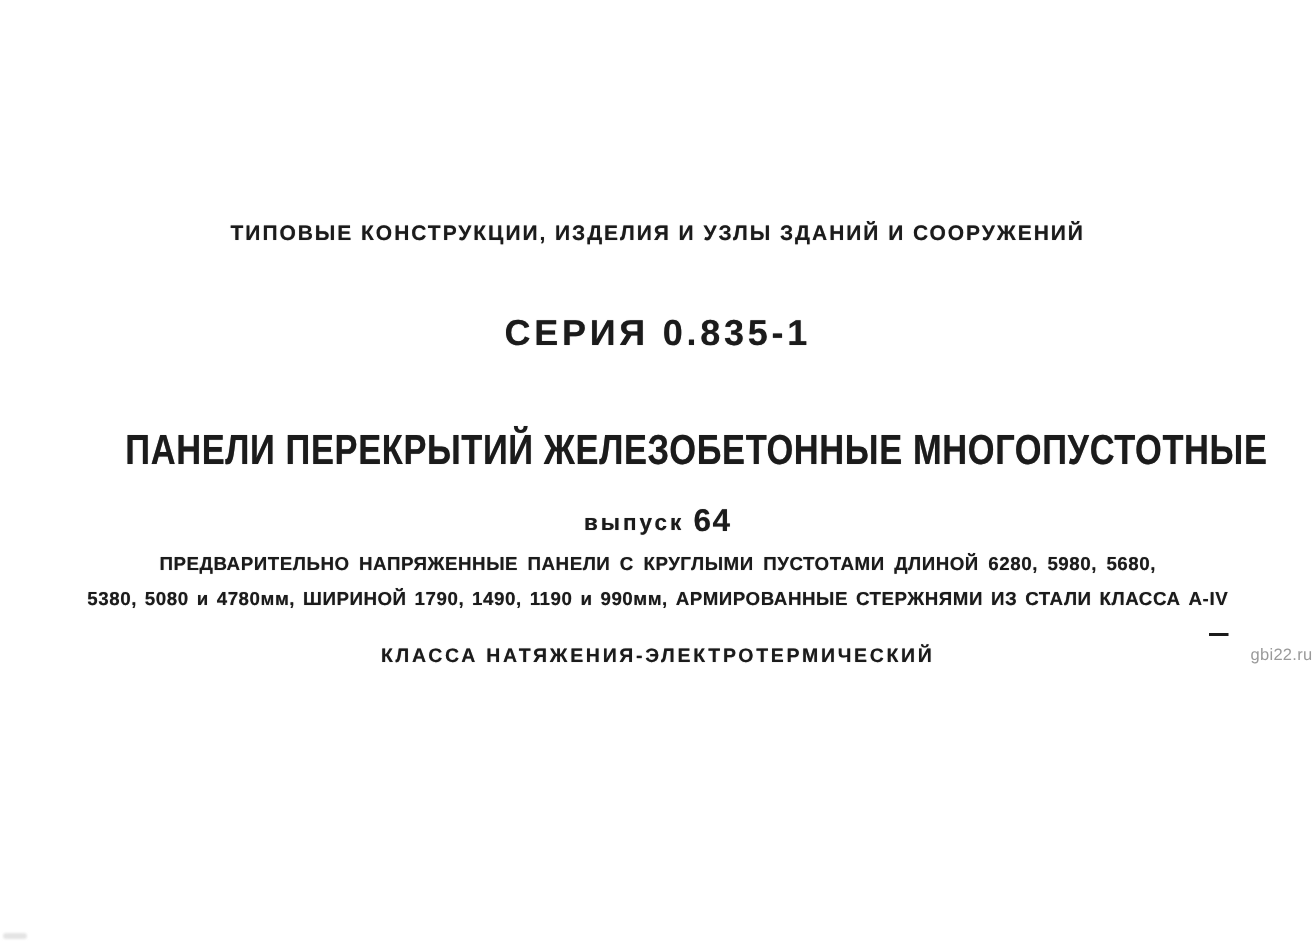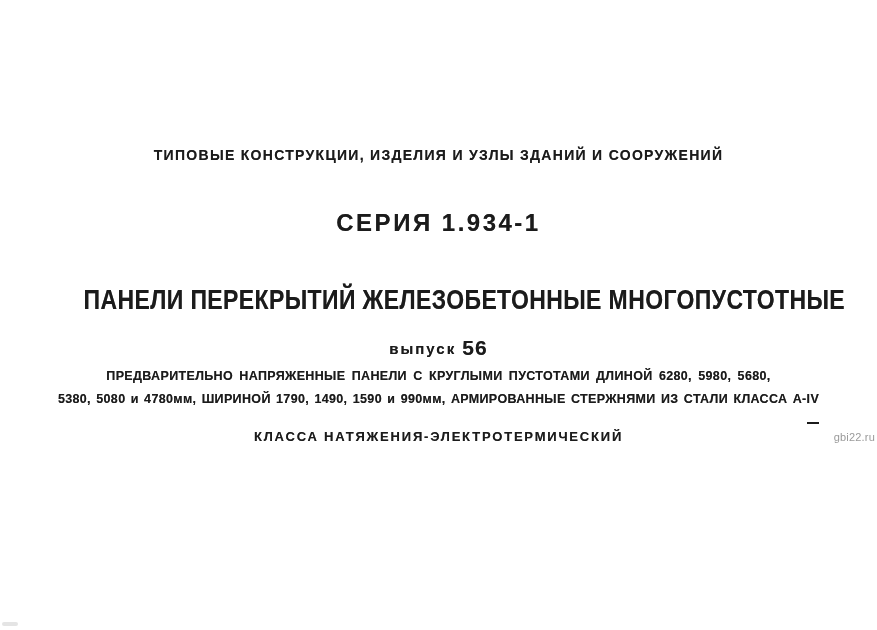--- a/index.html
+++ b/index.html
@@ -111,35 +111,35 @@
     filter: blur(0.7px);
   }
 </style>
 </head>
 <body>
 
 <div class="page">
 
   <div class="line header-line">ТИПОВЫЕ КОНСТРУКЦИИ, ИЗДЕЛИЯ И УЗЛЫ ЗДАНИЙ И СООРУЖЕНИЙ</div>
 
-  <div class="line series-line">СЕРИЯ 1.934-1</div>
+  <div class="line series-line">СЕРИЯ 0.835-1</div>
 
   <div class="line title-line">
     <span class="condense">ПАНЕЛИ ПЕРЕКРЫТИЙ ЖЕЛЕЗОБЕТОННЫЕ МНОГОПУСТОТНЫЕ</span>
   </div>
 
   <div class="line issue-line">
     <span>выпуск</span>
-    <span class="issue-number">56</span>
+    <span class="issue-number">64</span>
   </div>
 
   <div class="line specs-line-1">ПРЕДВАРИТЕЛЬНО НАПРЯЖЕННЫЕ ПАНЕЛИ С КРУГЛЫМИ ПУСТОТАМИ ДЛИНОЙ 6280, 5980, 5680,</div>
 
   <div class="line specs-line-2">
-    <span>5380, 5080 и 4780мм, ШИРИНОЙ 1790, 1490, 1590 и 990мм, АРМИРОВАННЫЕ СТЕРЖНЯМИ ИЗ СТАЛИ КЛАССА А-</span><span class="steel-class">IV</span>
+    <span>5380, 5080 и 4780мм, ШИРИНОЙ 1790, 1490, 1190 и 990мм, АРМИРОВАННЫЕ СТЕРЖНЯМИ ИЗ СТАЛИ КЛАССА А-</span><span class="steel-class">IV</span>
   </div>
 
   <div class="line method-line">КЛАССА НАТЯЖЕНИЯ-ЭЛЕКТРОТЕРМИЧЕСКИЙ</div>
 
 
   <div class="watermark">gbi22.ru</div>
 
   <div class="scan-artifact"></div>
 
 </div>

